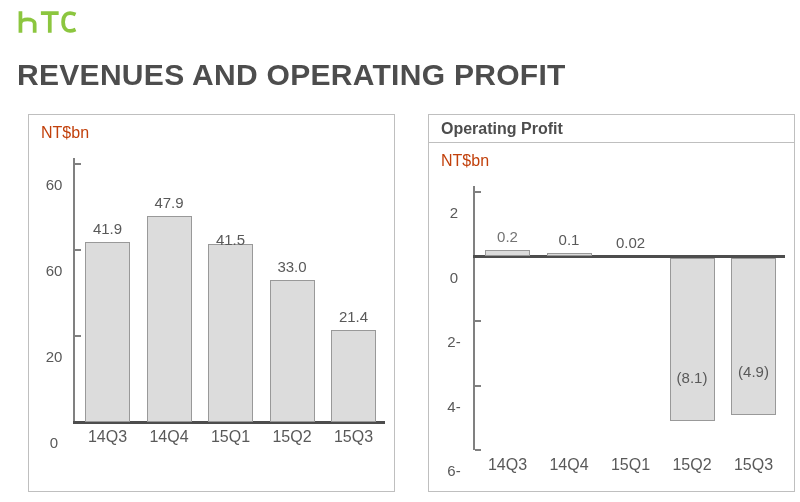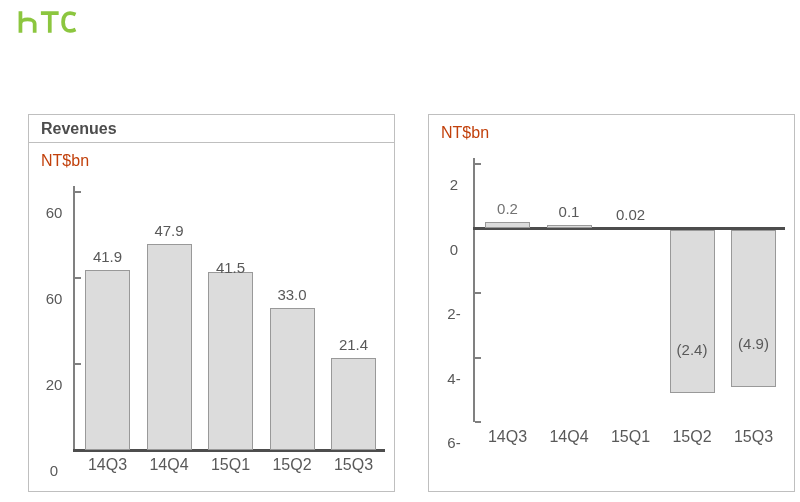--- a/index.html
+++ b/index.html
@@ -27,23 +27,23 @@
 <body>
 
 <div id="page">
 
   <svg id="logo" viewBox="0 0 72 30" fill="none" stroke-width="4.2" stroke-linecap="butt" stroke="#8CC63F">
     <path d="M5 3 V27 M5 17 C5 10.5 21 10.5 21 17 L21 27"></path>
     <path d="M28 5 H48 M38 5 V27"></path>
     <path d="M67 6.5 C57 2 53 8 53 15 C53 22 57 28 67 23.5"></path>
   </svg>
 
+  <div id="main-title">REVENUES AND OPERATING PROFIT</div>
 
   <div class="panel" style="left:28px;">
-    <div class="panel-header">Revenues</div>
     <div class="unit">NT$bn</div>
     <div class="plot">
         <div class="axis-line" style="left: 32px; top: 4px; height: 264px; background: rgb(128, 128, 128);"></div>
         <div class="ytick-label" style="left: 0px; top: 1px; color: rgb(89, 89, 89);">60</div>
         <div class="ytick-mark" style="left: 34px; top: 9px; background: rgb(128, 128, 128);"></div>
         <div class="ytick-label" style="left: 0px; top: 87px; color: rgb(89, 89, 89);">60</div>
         <div class="ytick-mark" style="left: 34px; top: 95px; background: rgb(128, 128, 128);"></div>
         <div class="ytick-label" style="left: 0px; top: 173px; color: rgb(89, 89, 89);">20</div>
         <div class="ytick-mark" style="left: 34px; top: 181px; background: rgb(128, 128, 128);"></div>
         <div class="ytick-label" style="left: 0px; top: 259px; color: rgb(89, 89, 89);">0</div>
@@ -62,40 +62,41 @@
     <div class="xlabels">
         <div class="xcat" style="left: 31.5px; color: rgb(89, 89, 89);">14Q3</div>
         <div class="xcat" style="left: 93px; color: rgb(89, 89, 89);">14Q4</div>
         <div class="xcat" style="left: 154.5px; color: rgb(89, 89, 89);">15Q1</div>
         <div class="xcat" style="left: 216px; color: rgb(89, 89, 89);">15Q2</div>
         <div class="xcat" style="left: 277.5px; color: rgb(89, 89, 89);">15Q3</div>
       </div>
   </div>
 
   <div class="panel" style="left:428px;">
+    <div class="panel-header">Operating Profit</div>
     <div class="unit">NT$bn</div>
     <div class="plot">
         <div class="axis-line" style="left: 32px; top: 4px; height: 264px; background: rgb(128, 128, 128);"></div>
         <div class="ytick-label" style="left: 0px; top: 1px; color: rgb(89, 89, 89);">2</div>
         <div class="ytick-mark" style="left: 34px; top: 9px; background: rgb(128, 128, 128);"></div>
         <div class="ytick-label" style="left: 0px; top: 65.5px; color: rgb(89, 89, 89);">0</div>
         <div class="ytick-label" style="left: 0px; top: 130px; color: rgb(89, 89, 89);">2-</div>
         <div class="ytick-mark" style="left: 34px; top: 138px; background: rgb(128, 128, 128);"></div>
         <div class="ytick-label" style="left: 0px; top: 194.5px; color: rgb(89, 89, 89);">4-</div>
         <div class="ytick-mark" style="left: 34px; top: 202.5px; background: rgb(128, 128, 128);"></div>
         <div class="ytick-label" style="left: 0px; top: 259px; color: rgb(89, 89, 89);">6-</div>
         <div class="ytick-mark" style="left: 34px; top: 267px; background: rgb(128, 128, 128);"></div>
         <div class="zero-line" style="left: 32px; top: 73px; width: 312px; background: rgb(77, 77, 77);"></div>
         <div class="bar" style="left: 44px; top: 68.05px; height: 6.45px; background: rgb(220, 220, 220); border-color: rgb(153, 153, 153);"></div>
         <div class="bar-label" style="left: 31.5px; top: 46.05px; color: #737373;">0.2</div>
         <div class="bar" style="left: 105.5px; top: 71.275px; height: 3.225px; background: rgb(220, 220, 220); border-color: rgb(153, 153, 153);"></div>
         <div class="bar-label" style="left: 93px; top: 49.275px; color: rgb(89, 89, 89);">0.1</div>
         <div class="bar-label" style="left: 154.5px; top: 51.855px; color: rgb(89, 89, 89);">0.02</div>
         <div class="bar" style="left: 228.5px; top: 76px; height: 162.975px; background: rgb(220, 220, 220); border-color: rgb(153, 153, 153);"></div>
-        <div class="bar-label" style="left: 216px; top: 186.975px; color: rgb(89, 89, 89);">(2.4)</div>
+        <div class="bar-label" style="left: 216px; top: 186.975px; color: rgb(89, 89, 89);">(8.1)</div>
         <div class="bar" style="left: 290px; top: 76px; height: 156.525px; background: rgb(220, 220, 220); border-color: rgb(153, 153, 153);"></div>
         <div class="bar-label" style="left: 277.5px; top: 180.525px; color: rgb(89, 89, 89);">(4.9)</div>
       </div>
     <div class="xlabels">
         <div class="xcat" style="left: 31.5px; color: rgb(89, 89, 89);">14Q3</div>
         <div class="xcat" style="left: 93px; color: rgb(89, 89, 89);">14Q4</div>
         <div class="xcat" style="left: 154.5px; color: rgb(89, 89, 89);">15Q1</div>
         <div class="xcat" style="left: 216px; color: rgb(89, 89, 89);">15Q2</div>
         <div class="xcat" style="left: 277.5px; color: rgb(89, 89, 89);">15Q3</div>
       </div>

